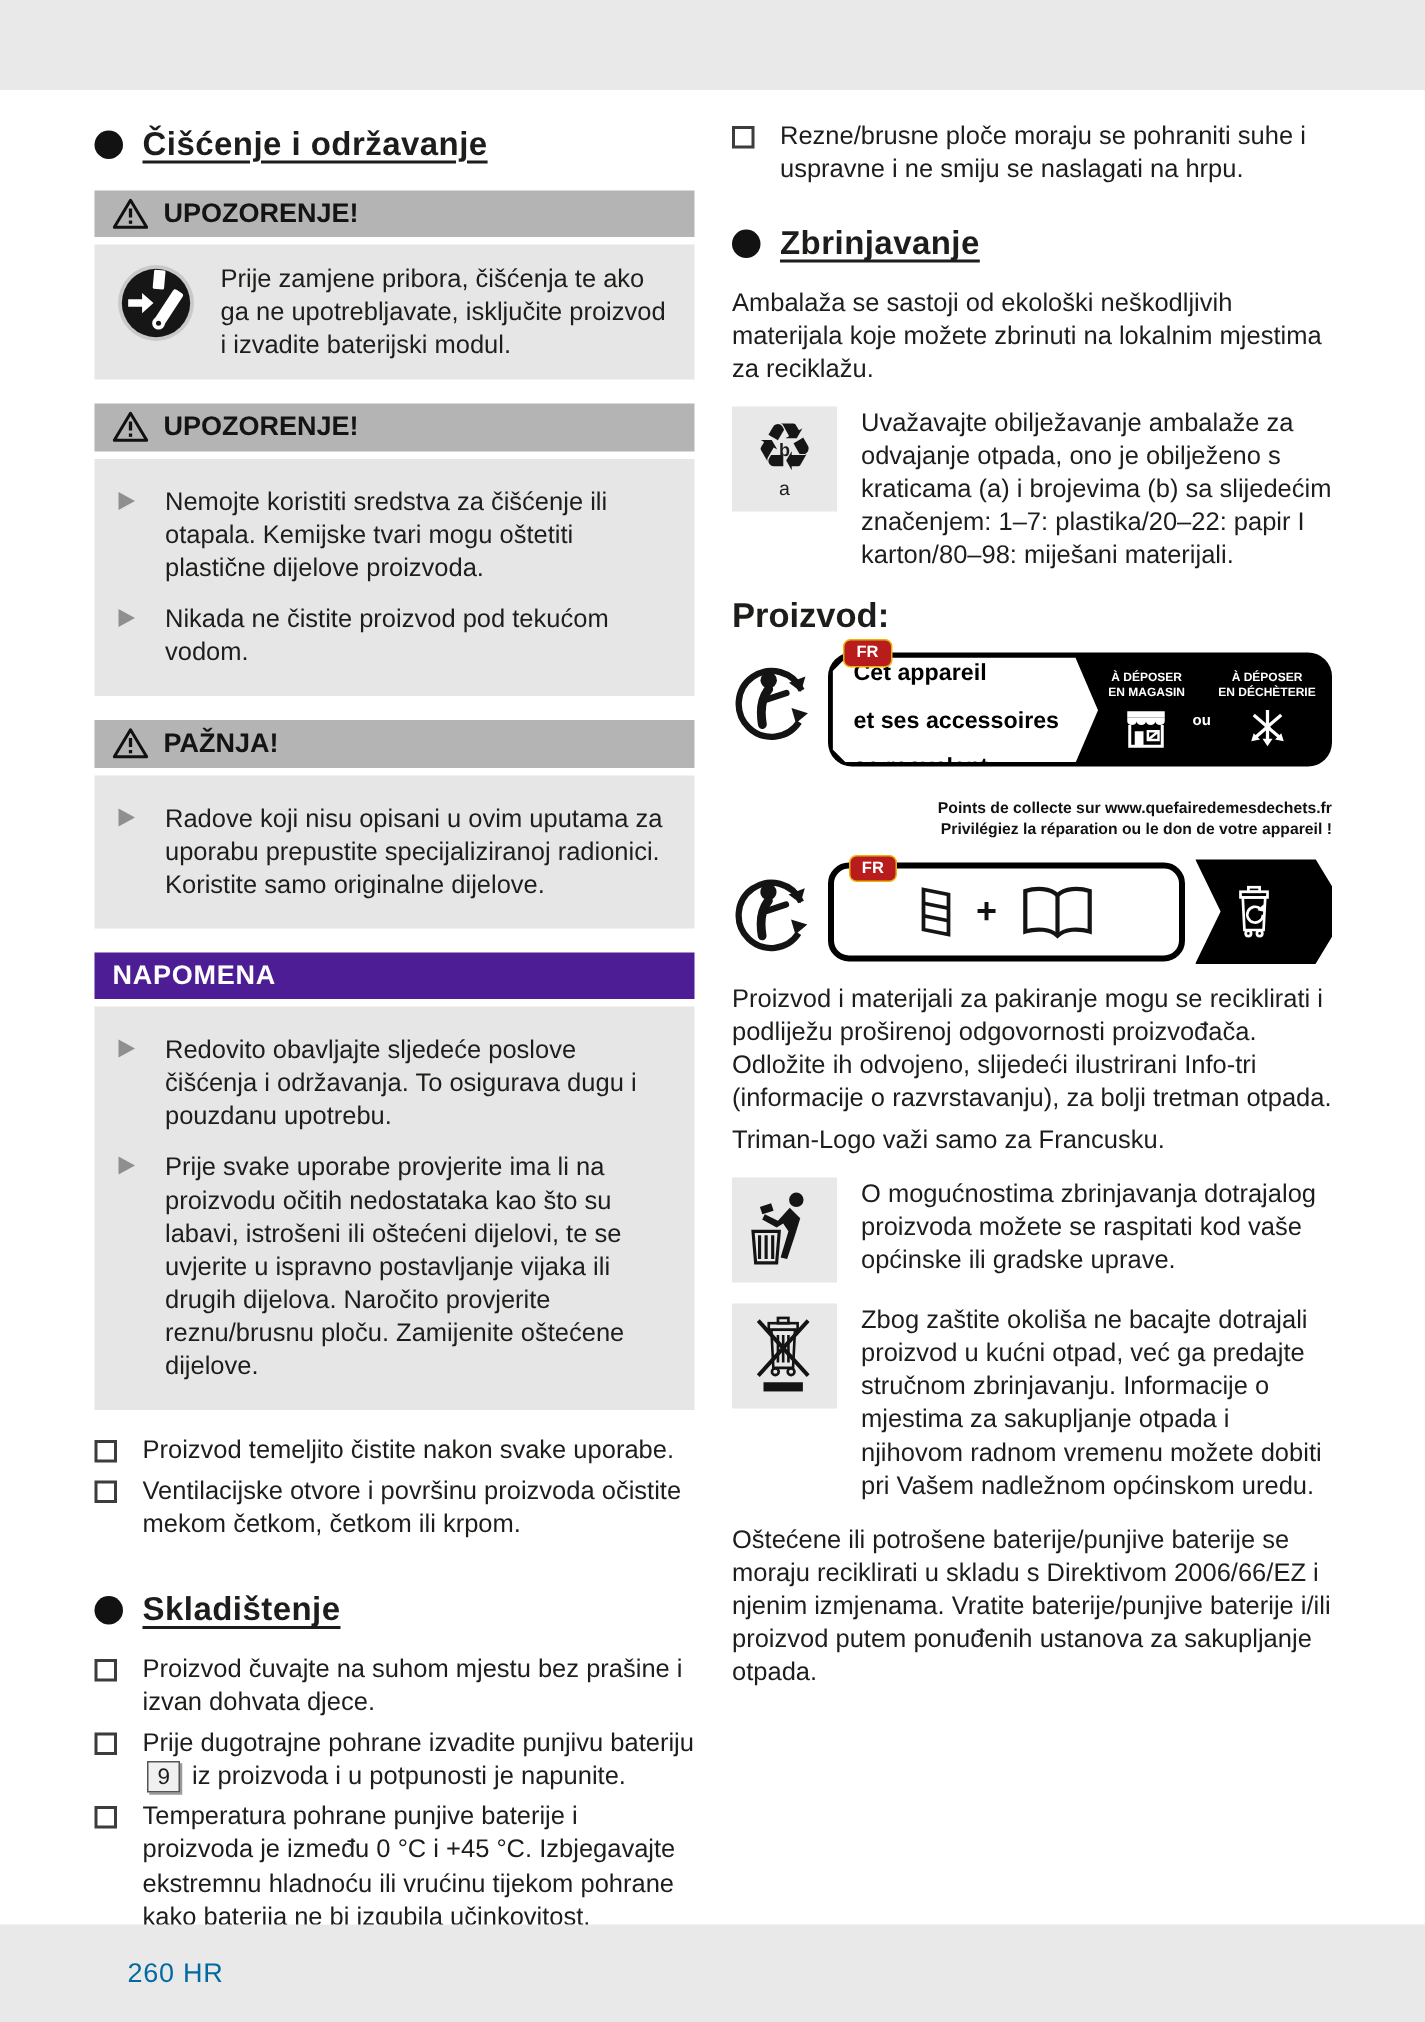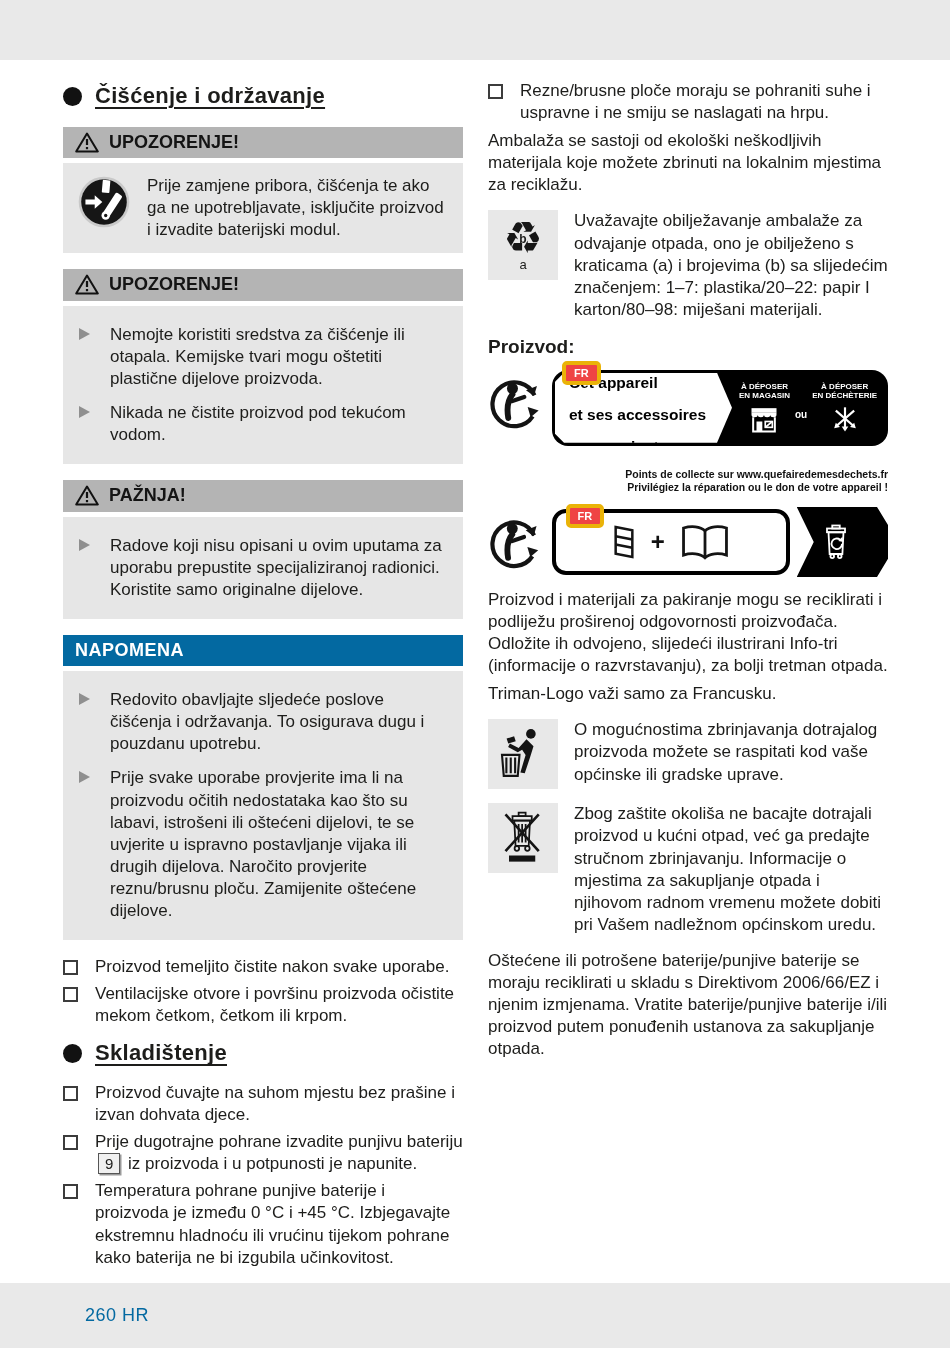--- a/index.html
+++ b/index.html
@@ -13,48 +13,48 @@
   .col{width:400px;font-size:17px;line-height:1.3;}
   
   .h-row{display:flex;align-items:center;gap:13px;margin:2px 0 14px 0;}
   .h-dot{width:19px;height:19px;border-radius:50%;background:#121212;flex:0 0 auto;}
   .h-title{font-size:22px;font-weight:bold;text-decoration:underline;text-underline-offset:4px;
            text-decoration-thickness:2px;letter-spacing:.3px;}
   
   .wbox{margin:16px 0;}
   .wbox-header{background:#b4b4b4;display:flex;align-items:center;gap:10px;
                padding:4px 12px;font-size:18px;font-weight:bold;color:#141414;}
-  .wbox-header.dark{background:#0369a1;color:#ffffff;letter-spacing:.5px;}
+  .wbox-header.dark{background:#4c1d95;color:#ffffff;letter-spacing:.5px;}
   .wbox-body{background:#e6e6e6;margin-top:5px;padding:12px 14px;}
   .icon-text{display:flex;gap:16px;align-items:flex-start;}
   .brow{display:flex;gap:20px;padding:6px 2px;}
   .tri{width:0;height:0;border-left:11px solid #8f8f8f;border-top:6.5px solid transparent;
        border-bottom:6.5px solid transparent;margin-top:4px;flex:0 0 auto;}
   
   .crow{display:flex;gap:17px;margin:5px 0;}
   .cbox{width:11px;height:11px;border:2px solid #3c3c3c;margin-top:4px;flex:0 0 auto;background:transparent;}
   .hang{flex:1;}
   .refbox{display:inline-block;border:1.5px solid #555;background:#f0f0f0;
           box-shadow:1.5px 1.5px 0 0 #9a9a9a;padding:0 6px;font-size:15px;line-height:19px;margin:0 3px;}
   
   .irow{display:flex;gap:16px;margin:14px 0;align-items:flex-start;}
   .itile{flex:0 0 70px;height:70px;background:#e8e8e8;display:flex;align-items:center;justify-content:center;}
   .para{margin:6px 0;}
-  .bold-head{font-weight:bold;font-size:19px;margin:14px 0 8px 0;}
+  .bold-head{font-weight:bold;font-size:23px;margin:14px 0 8px 0;}
   
   .recycle-ab{position:relative;width:52px;height:58px;text-align:center;}
   .recycle-glyph{font-family:"DejaVu Sans",sans-serif;font-size:44px;line-height:44px;display:block;color:#161616;}
   .rb{position:absolute;top:16px;left:0;right:0;font-size:12px;font-weight:bold;}
   .ra{display:block;font-size:13px;margin-top:-3px;}
   
   .t1-row{display:flex;gap:10px;align-items:flex-start;margin:10px 0 6px 0;}
   .t1-main{flex:1;}
   .t1-pill{position:relative;display:flex;background:#000;border-radius:16px;height:76px;}
-  .fr-badge{position:absolute;top:-9px;left:10px;background:#ef4444;color:#fff;font-weight:bold;
-            font-size:11px;padding:1px 8px;border-radius:5px;border:4px solid #eab308;z-index:2;}
+  .fr-badge{position:absolute;top:-9px;left:10px;background:#b91c1c;color:#fff;font-weight:bold;
+            font-size:11px;padding:1px 8px;border-radius:5px;border:1px solid #eab308;z-index:2;}
   .t1-white{background:#fff;margin:3px 0 3px 3px;flex:1;display:flex;flex-direction:column;
             justify-content:center;padding:2px 10px 2px 14px;
             clip-path:polygon(0 9px,9px 0,calc(100% - 15px) 0,100% 50%,calc(100% - 15px) 100%,9px 100%,0 calc(100% - 9px));}
   .t1-line{font-weight:bold;font-size:15.5px;line-height:1.15;color:#000;margin-top:14px;}
   .t1-black{flex:0 0 148px;display:flex;align-items:center;justify-content:center;gap:5px;color:#fff;padding:3px 6px 3px 2px;}
   .t1-col{display:flex;flex-direction:column;align-items:center;gap:3px;}
   .t1-cap{font-size:8px;font-weight:bold;text-align:center;line-height:1.2;}
   .t1-cap span{display:block;}
   .t1-ou{font-size:10px;font-weight:bold;margin-top:14px;}
   .t1-foot{margin-top:22px;text-align:right;font-size:10.5px;font-weight:bold;line-height:1.3;color:#111;}
@@ -167,21 +167,21 @@
         <div class="crow">
           <span class="cbox"></span>
           <span class="hang">Proizvod temeljito čistite nakon svake uporabe.</span>
         </div>
         <div class="crow">
           <span class="cbox"></span>
           <span class="hang">Ventilacijske otvore i površinu proizvoda očistite mekom četkom, četkom ili krpom.</span>
         </div>
       </div>
 
-      <div class="h-row" style="margin-top:12px;">
+      <div class="h-row" style="margin-top:32px;">
         <span class="h-dot"></span>
         <span class="h-title">Skladištenje</span>
       </div>
 
       <div>
         <div class="crow">
           <span class="cbox"></span>
           <span class="hang">Proizvod čuvajte na suhom mjestu bez prašine i izvan dohvata djece.</span>
         </div>
         <div class="crow">
@@ -199,20 +199,24 @@
       </div>
     </div>
 
     <div class="col">
 
       <div class="crow" style="margin-top:0;">
         <span class="cbox"></span>
         <span class="hang">Rezne/brusne ploče moraju se pohraniti suhe i uspravne i ne smiju se naslagati na hrpu.</span>
       </div>
 
+      <div class="h-row" style="margin-top:24px;">
+        <span class="h-dot"></span>
+        <span class="h-title">Zbrinjavanje</span>
+      </div>
 
       <div class="para">Ambalaža se sastoji od ekološki neškodljivih materijala koje možete zbrinuti na lokalnim mjestima za reciklažu.</div>
 
       <div class="irow">
         <div class="itile">
           <div class="recycle-ab">
             <span class="recycle-glyph">♻</span>
             <span class="rb">b</span>
             <span class="ra">a</span>
           </div>

